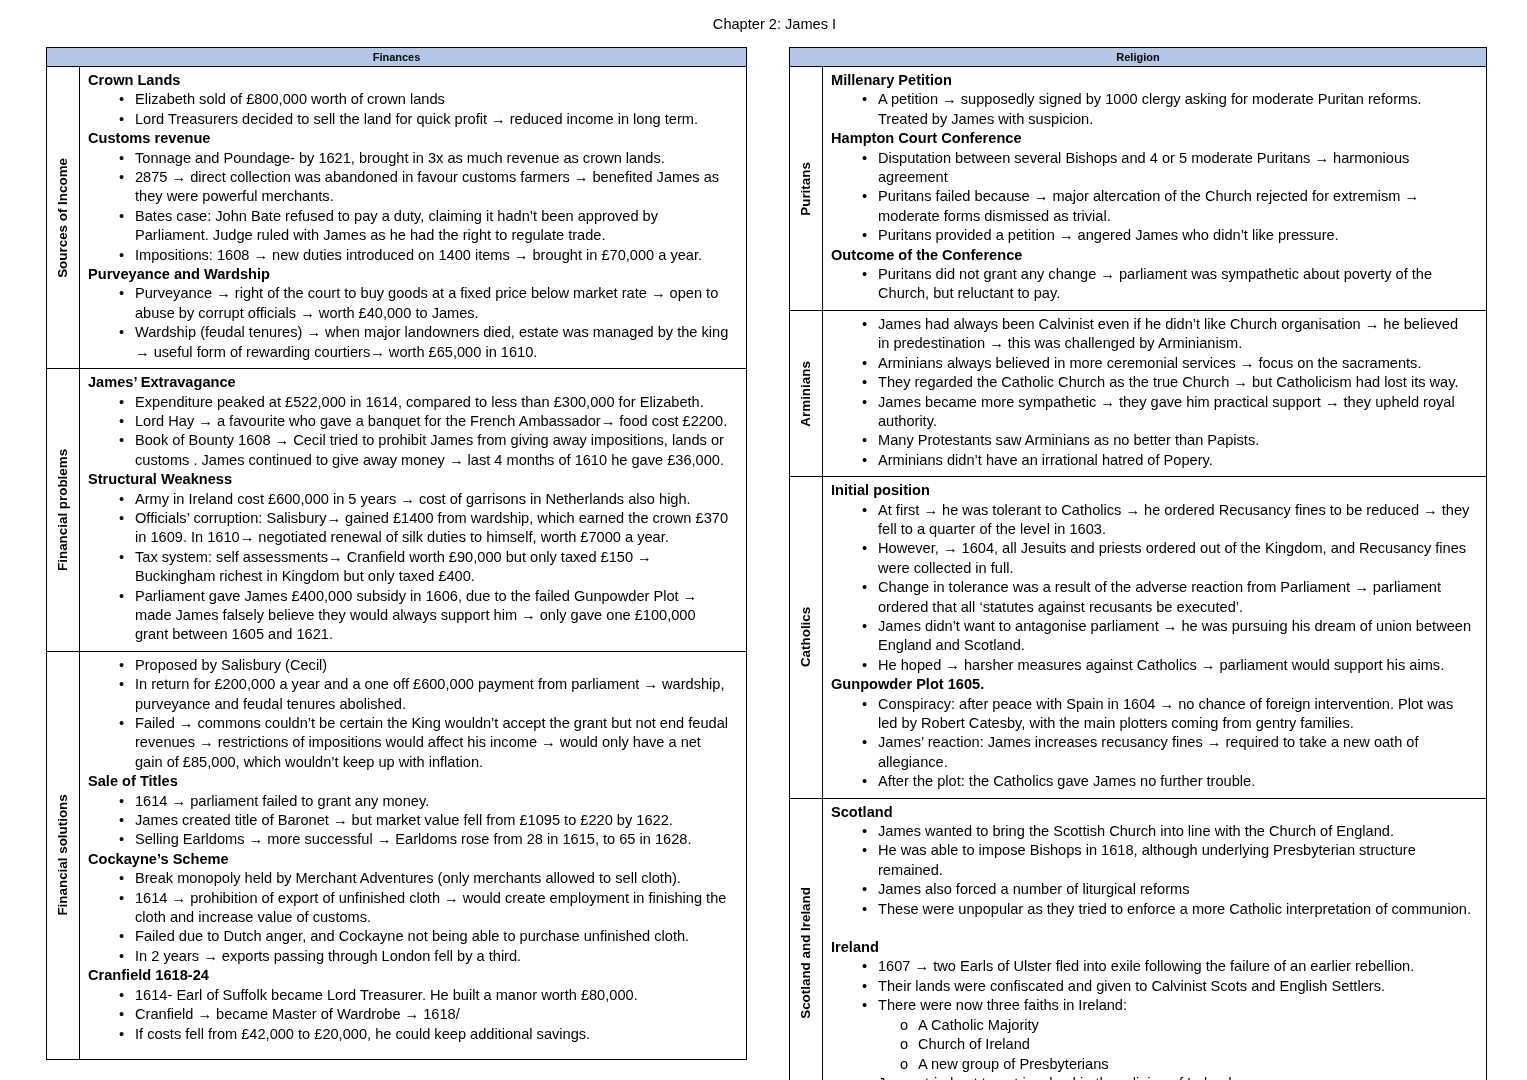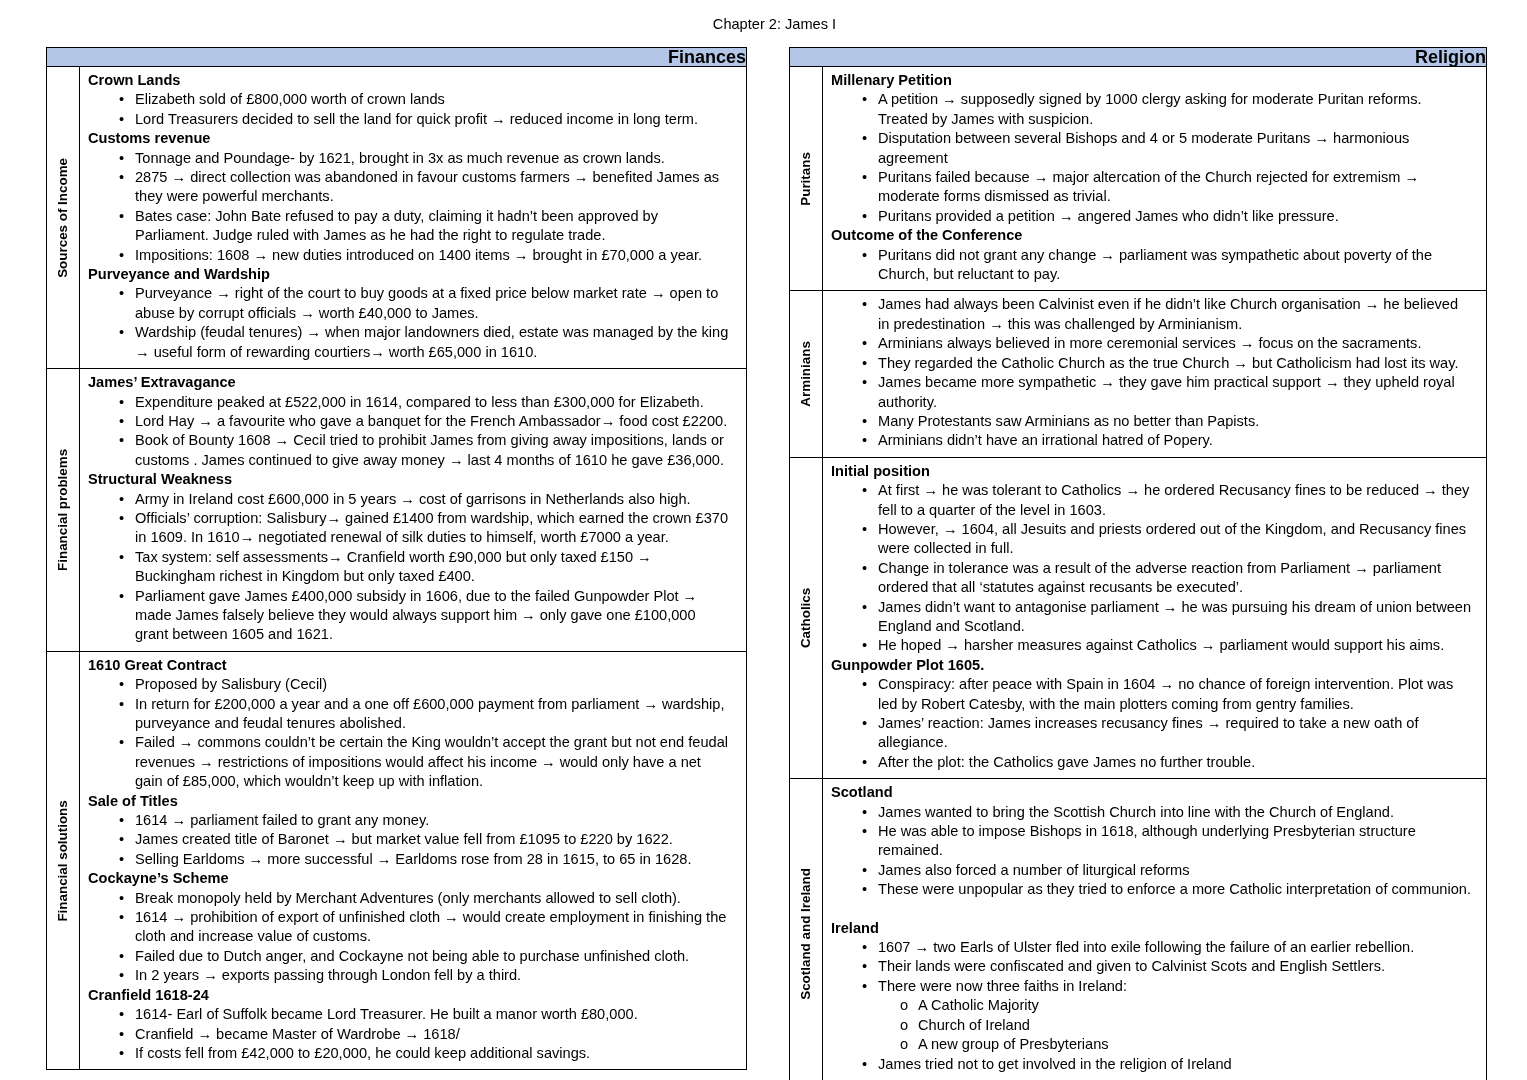--- a/index.html
+++ b/index.html
@@ -15,22 +15,22 @@
   }
   .note-table {
     position:absolute; top:47px;
     border:1px solid #000; background:#fff;
   }
   .note-table.finances { left:46px;  width:701px; }
   .note-table.religion { left:789px; width:698px; }
   .table-header {
     background:var(--header-bg, #b4c6e7);
     border-bottom:1px solid #000;
-    font-weight:bold; text-align:right;
-    height:19px; line-height:19px; font-size:18px;
+    font-weight:bold; text-align:center;
+    height:19px; line-height:19px; font-size:11px;
   }
   .note-row { display:flex; border-bottom:1px solid #000; align-items:stretch; }
   .note-row:last-child { border-bottom:none; }
   .label-cell {
     flex:0 0 33px; width:33px; border-right:1px solid #000;
     display:flex; align-items:center; justify-content:center; overflow:visible;
   }
   .label-text {
     transform:rotate(-90deg); white-space:nowrap;
     font-weight:bold; font-size:13.4px;
@@ -138,21 +138,20 @@
             <span class="marker">•</span>
             <span class="bullet-text"><span>Parliament gave James £400,000 subsidy in 1606, due to the failed  Gunpowder Plot → made James falsely believe they would always support him → only gave one £100,000 grant between 1605 and 1621.</span></span>
           </div>
         </div>
       </div>
       <div class="note-row">
         <div class="label-cell">
           <span class="label-text">Financial solutions</span>
         </div>
         <div class="content-cell">
-          <div class="block-heading">1610 Great Contract</div>
           <div class="block-bullet">
             <span class="marker">•</span>
             <span class="bullet-text"><span>Proposed by Salisbury (Cecil)</span></span>
           </div>
           <div class="block-bullet">
             <span class="marker">•</span>
             <span class="bullet-text"><span>In return for £200,000 a year and a one off £600,000 payment from parliament → wardship, purveyance and feudal tenures abolished.</span></span>
           </div>
           <div class="block-bullet">
             <span class="marker">•</span>
@@ -212,20 +211,21 @@
       <div class="note-row">
         <div class="label-cell">
           <span class="label-text">Puritans</span>
         </div>
         <div class="content-cell">
           <div class="block-heading">Millenary Petition</div>
           <div class="block-bullet">
             <span class="marker">•</span>
             <span class="bullet-text"><span>A petition → supposedly signed by 1000 clergy asking for moderate Puritan reforms. Treated by James with suspicion.</span></span>
           </div>
+          <div class="block-heading">Hampton Court Conference</div>
           <div class="block-bullet">
             <span class="marker">•</span>
             <span class="bullet-text"><span>Disputation between several Bishops and 4 or 5 moderate Puritans → harmonious agreement</span></span>
           </div>
           <div class="block-bullet">
             <span class="marker">•</span>
             <span class="bullet-text"><span>Puritans failed because → major altercation of the Church rejected for extremism → moderate forms dismissed as trivial.</span></span>
           </div>
           <div class="block-bullet">
             <span class="marker">•</span>

